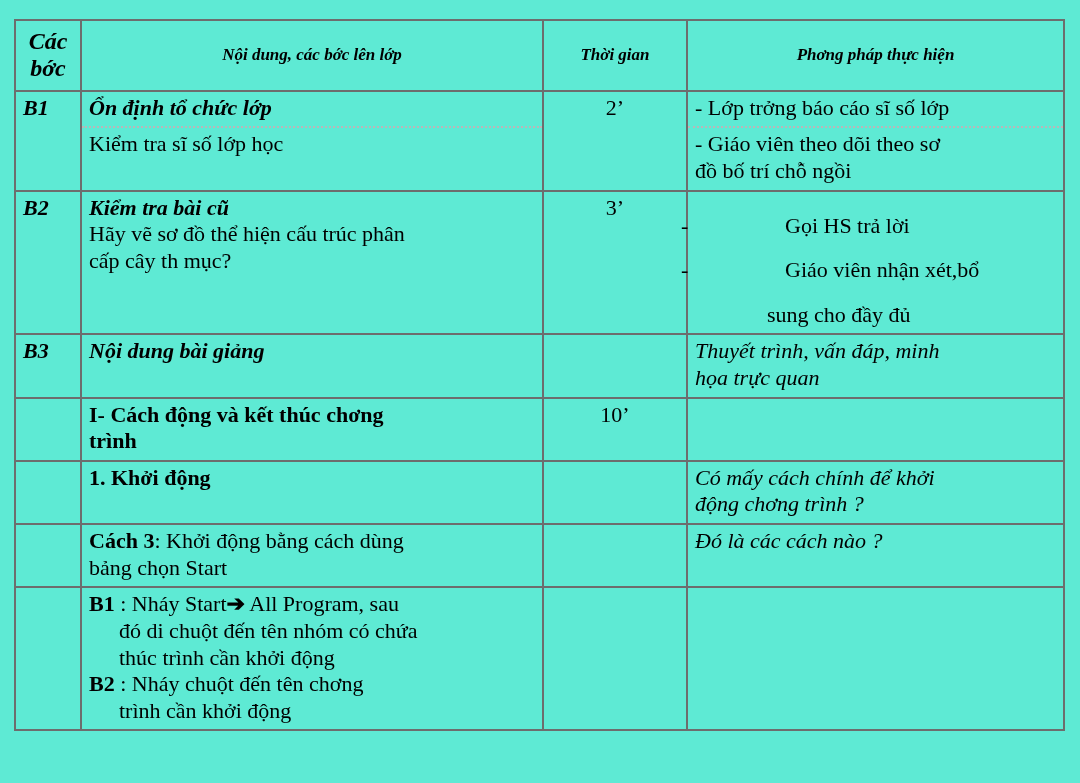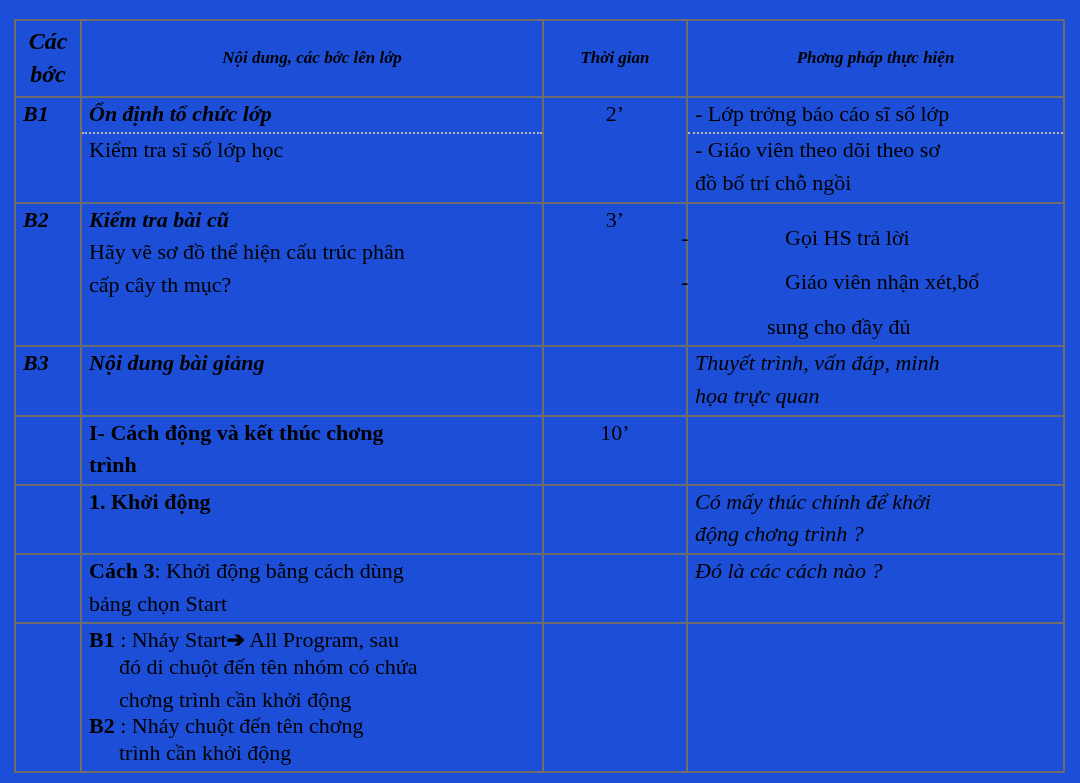--- a/index.html
+++ b/index.html
@@ -12,21 +12,21 @@
     height: 783px;
     overflow: hidden;
     font-family: "Liberation Serif", "DejaVu Serif", serif;
     color: #000000;
   }
 
   .page {
     position: relative;
     width: 1080px;
     height: 783px;
-    background: #1d4ed8;
+    background: #5eead4;
     box-sizing: border-box;
   }
 
   .lesson-table {
     position: absolute;
     left: 14px;
     top: 19px;
     width: 1049px;
     border-collapse: collapse;
     table-layout: fixed;
@@ -84,21 +84,21 @@
 
   .bi      { font-weight: bold; font-style: italic; }
   .b       { font-weight: bold; font-style: normal; }
   .i       { font-style: italic; font-weight: normal; }
   .n       { font-weight: normal; font-style: normal; }
 
   p.line {
     margin: 0;
     padding: 0;
   }
-  p.line + p.line { margin-top: 6px; }
+  p.line + p.line { margin-top: 0; }
   .indent-sub {
     margin: 0;
     padding-left: 30px;
     text-indent: -30px;
   }
 
   .dash-item {
     margin: 18px;
     padding-left: 72px;
     text-indent: -52px;
@@ -194,21 +194,21 @@
       <td class="cell-meth"></td>
     </tr>
 
     <tr>
       <td class="cell-step"></td>
       <td class="cell-body tall-pad">
         <p class="line b">1. Khởi động</p>
       </td>
       <td class="cell-time"></td>
       <td class="cell-meth">
-        <p class="line i">Có mấy thúc chính để khởi</p>
+        <p class="line i">Có mấy cách chính để khởi</p>
         <p class="line i">động chơng trình ?</p>
       </td>
     </tr>
 
     <tr>
       <td class="cell-step"></td>
       <td class="cell-body">
         <p class="line"><span class="b">Cách 3</span><span class="n">: Khởi động bằng cách dùng</span></p>
         <p class="line n">bảng chọn Start</p>
       </td>
@@ -216,21 +216,21 @@
       <td class="cell-meth">
         <p class="line i">Đó là các cách nào ?</p>
       </td>
     </tr>
 
     <tr>
       <td class="cell-step"></td>
       <td class="cell-body" style="">
         <p class="indent-sub"><span class="b">B1</span><span class="n"> : </span><span class="n">Nháy Start</span><span class="arrow">➔</span><span class="n"> All Program, sau</span></p>
         <p class="line n" style="padding-left:30px;">đó di chuột đến tên nhóm có chứa</p>
-        <p class="line n" style="padding-left:30px;">chơng trình cần khởi động</p>
+        <p class="line n" style="padding-left:30px;">thúc trình cần khởi động</p>
         <p class="indent-sub"><span class="b">B2</span><span class="n"> : </span><span class="n">Nháy chuột đến tên chơng</span></p>
         <p class="line n" style="padding-left:30px;">trình cần khởi động</p>
       </td>
       <td class="cell-time"></td>
       <td class="cell-meth"></td>
     </tr>
 
   </tbody>
     </table>
 </div>

